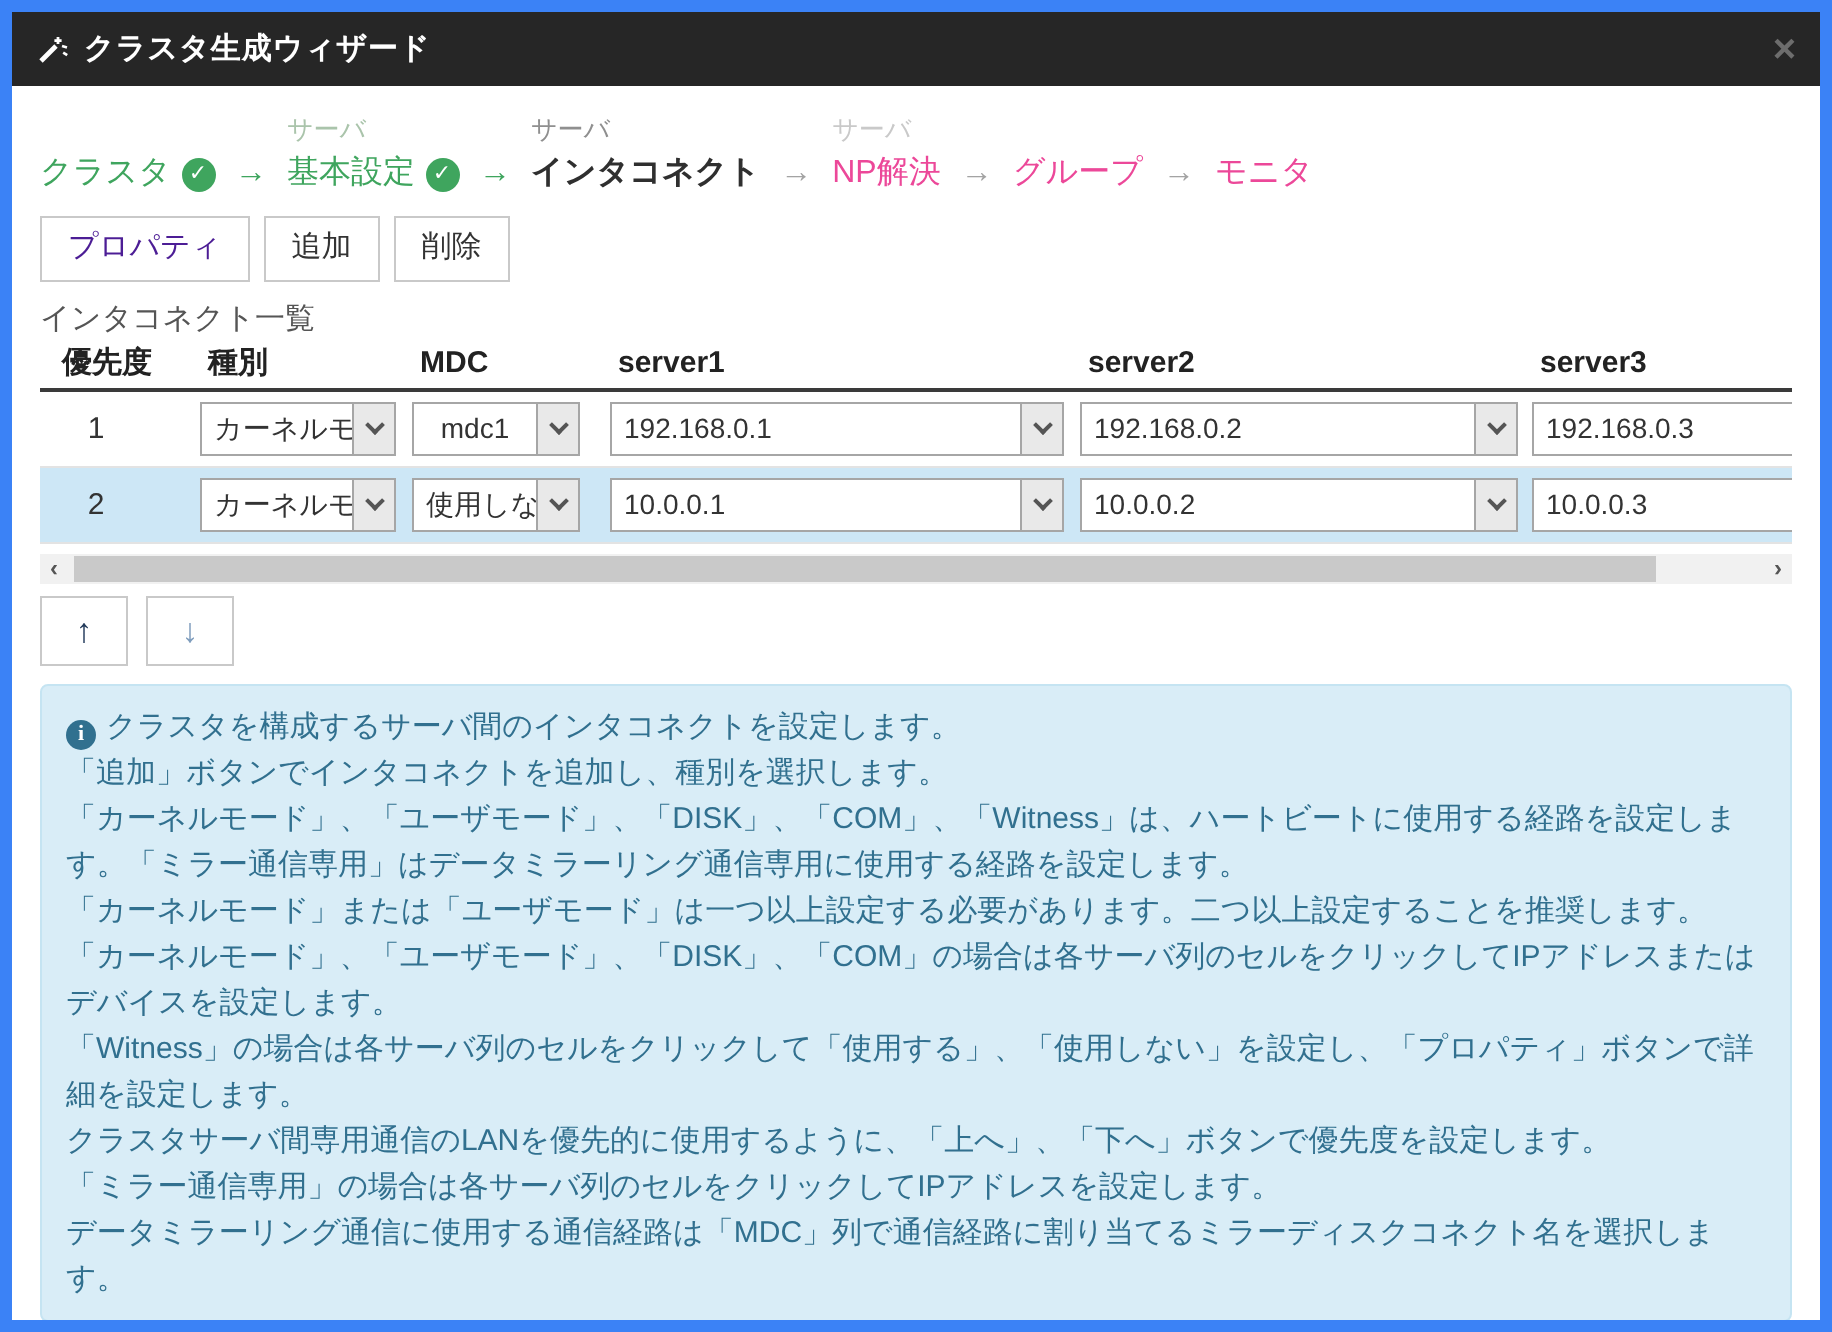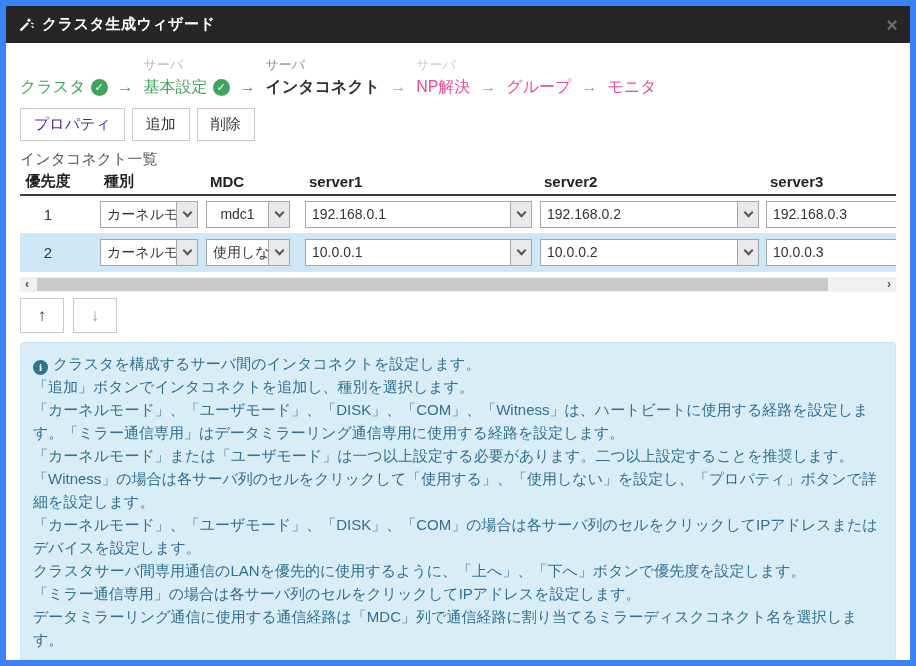--- a/index.html
+++ b/index.html
@@ -62,21 +62,21 @@
     font-family: inherit; line-height: 1.25;
   }
   .btn.disabled { color: #4c1d95; cursor: default; }
   
   .caption { margin-top: 9px; font-size: 15px; color: #555; height: 20px; }
   .tbl { width: 100%; overflow: hidden; }
   .trow { display: flex; align-items: center; height: 38px; border-bottom: 1px solid #e3e3e3; width: 940px; }
   .thead { height: 26px; border-bottom: 2px solid #3a3a3a; font-weight: bold; font-size: 15px; color: #222; }
   .trow.sel { background: #cde7f6; }
   .c-pri { width: 56px; text-align: center; font-size: 15px; flex: 0 0 56px; }
-  .h-pri { text-align: center; padding-left: 0; }
+  .h-pri { text-align: right; padding-left: 0; }
   .c-type { width: 98px;  flex: 0 0 98px;  margin-left: 24px; }
   .c-mdc  { width: 84px;  flex: 0 0 84px;  margin-left: 8px; }
   .c-s1   { width: 227px; flex: 0 0 227px; margin-left: 15px; }
   .c-s2   { width: 219px; flex: 0 0 219px; margin-left: 8px; }
   .c-s3   { width: 230px; flex: 0 0 230px; margin-left: 7px; }
   .thead .c-type { margin-left: 28px; }
   .hcell { font-size: 15px; }
   .sel .combo { background: #fff; }
   .combo {
     display: flex; align-items: stretch; height: 27px;
@@ -305,22 +305,22 @@
     <div class="updown">
       <button class="btn"><span class="arr-up">↑</span></button>
       <button class="btn"><span class="arr-down">↓</span></button>
     </div>
 
     <div class="infobox">
       <p><span class="info-icon">i</span><span>クラスタを構成するサーバ間のインタコネクトを設定します。</span></p>
       <p>「追加」ボタンでインタコネクトを追加し、種別を選択します。</p>
       <p>「カーネルモード」、「ユーザモード」、「DISK」、「COM」、「Witness」は、ハートビートに使用する経路を設定します。「ミラー通信専用」はデータミラーリング通信専用に使用する経路を設定します。</p>
       <p>「カーネルモード」または「ユーザモード」は一つ以上設定する必要があります。二つ以上設定することを推奨します。</p>
+      <p>「カーネルモード」、「ユーザモード」、「DISK」、「COM」の場合は各サーバ列のセルをクリックしてIPアドレスまたはデバイスを設定します。</p>
       <p>「Witness」の場合は各サーバ列のセルをクリックして「使用する」、「使用しない」を設定し、「プロパティ」ボタンで詳細を設定します。</p>
-      <p>「カーネルモード」、「ユーザモード」、「DISK」、「COM」の場合は各サーバ列のセルをクリックしてIPアドレスまたはデバイスを設定します。</p>
       <p>クラスタサーバ間専用通信のLANを優先的に使用するように、「上へ」、「下へ」ボタンで優先度を設定します。</p>
       <p>「ミラー通信専用」の場合は各サーバ列のセルをクリックしてIPアドレスを設定します。</p>
       <p>データミラーリング通信に使用する通信経路は「MDC」列で通信経路に割り当てるミラーディスクコネクト名を選択します。</p>
     </div>
 
     <div class="footer">
       <button class="btn"><span class="tri">◂</span><span>戻る</span></button>
       <button class="btn"><span>次へ</span><span class="tri">▸</span></button>
       <button class="btn">キャンセル</button>
     </div>

